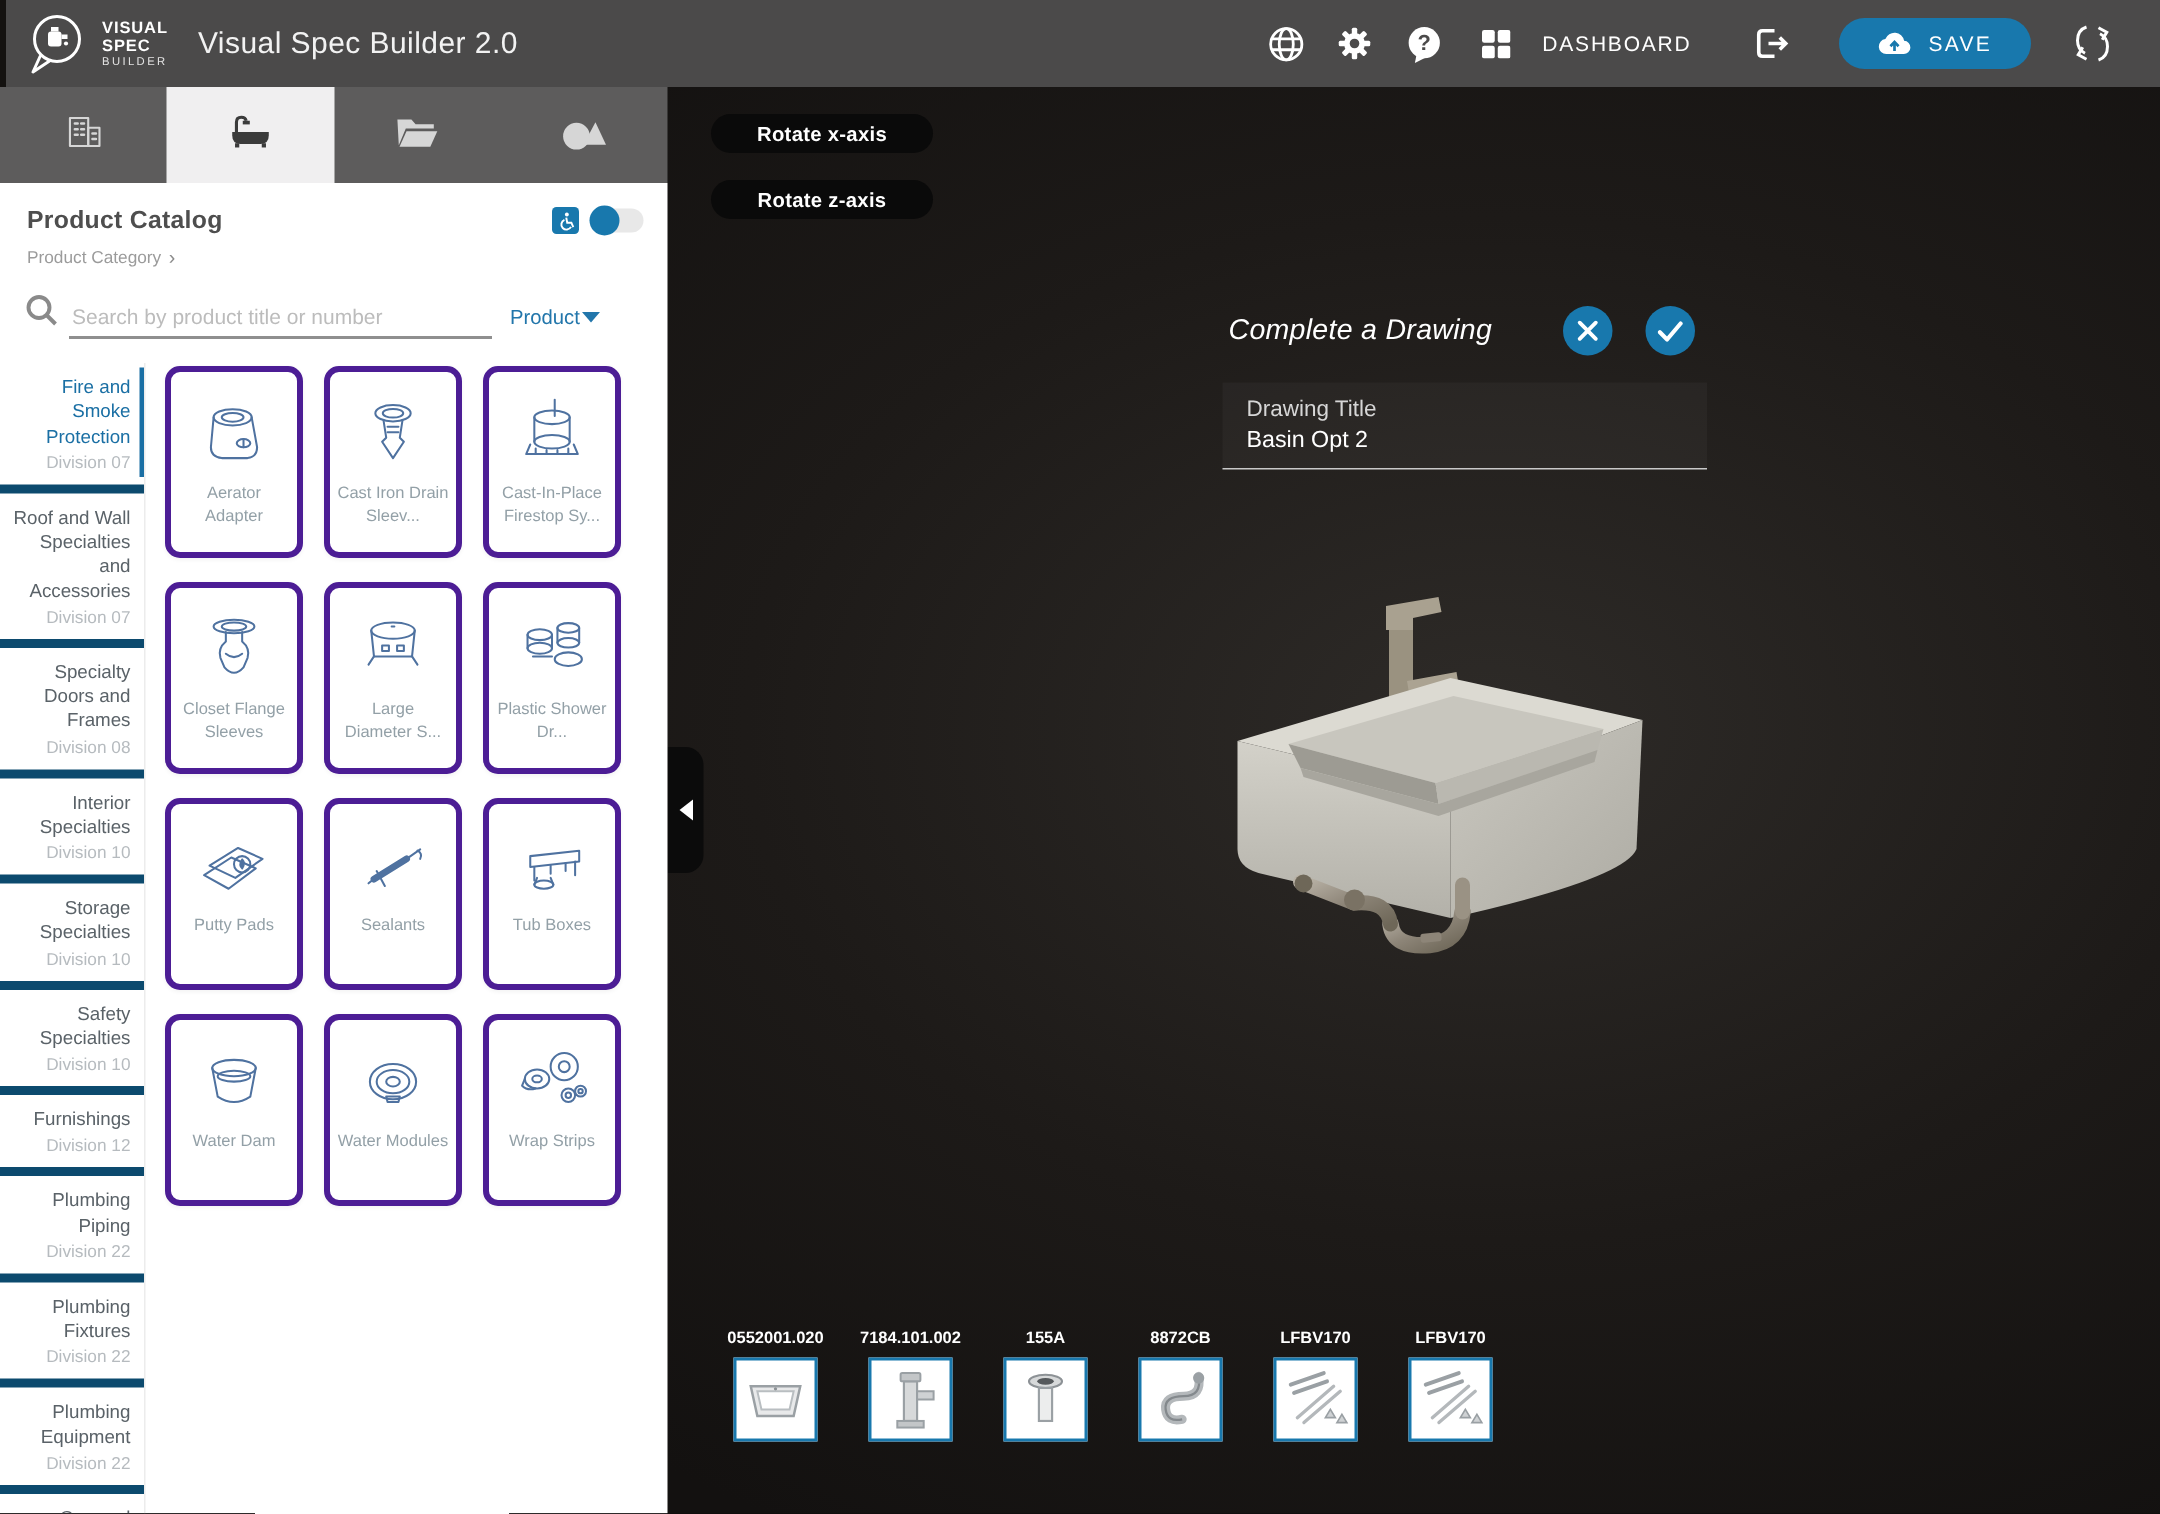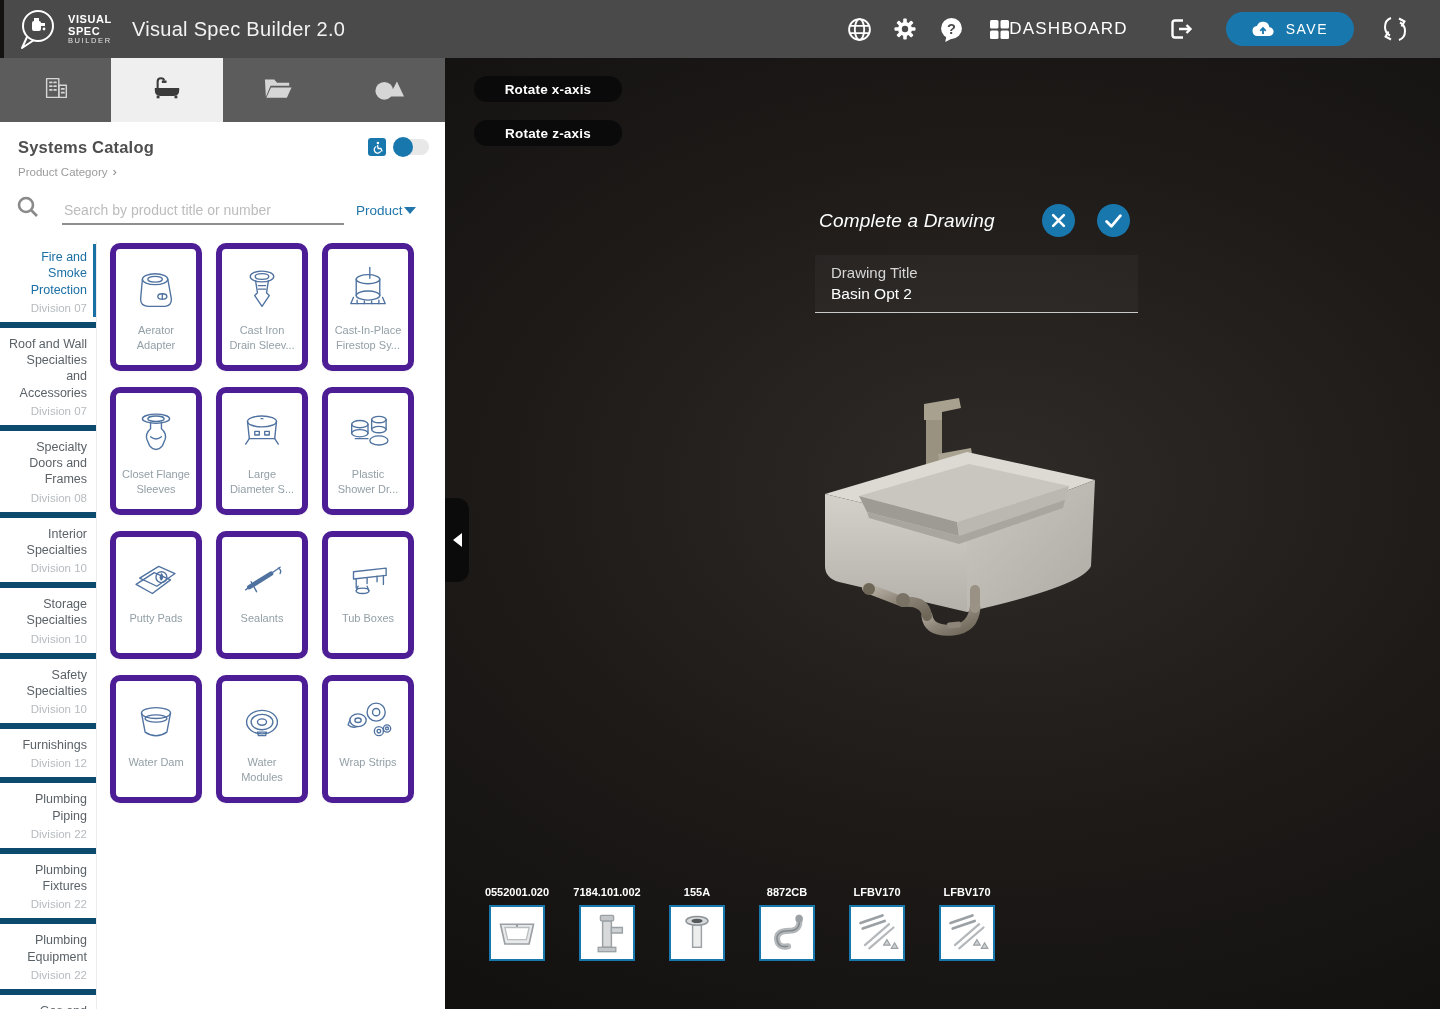--- a/index.html
+++ b/index.html
@@ -11,22 +11,22 @@
   .header { position:absolute; top:0; left:4px; right:0; height:58px; background:#4b4a4a;
             display:flex; align-items:center; z-index:10; }
   .logo { display:flex; align-items:center; gap:8px; margin-left:12px; }
   .logo-badge { width:44px; height:46px; }
   .logo-text { color:#fff; line-height:1.1; }
   .logo-l1,.logo-l2 { font-size:11px; font-weight:700; letter-spacing:.6px; }
   .logo-l3 { font-size:7.5px; font-weight:400; letter-spacing:1.6px; color:#e2e2e2; }
   .app-title { color:#f2f2f2; font-size:20px; margin-left:20px; font-weight:400; letter-spacing:.3px; }
   .header-right { margin-left:auto; display:flex; align-items:center; margin-right:22px; }
   .hicon { width:46px; display:flex; justify-content:center; align-items:center; color:#fff; cursor:pointer; }
-  .dashboard { display:flex; align-items:center; gap:0; color:#fff; margin:0 30px 0 16px;
-               font-size:17px; letter-spacing:1.2px; cursor:pointer; }
+  .dashboard { display:flex; align-items:center; gap:21px; color:#fff; margin:0 30px 0 16px;
+               font-size:14px; letter-spacing:1.2px; cursor:pointer; }
   .exit-wrap { margin-right:22px; }
   .save-btn { height:34px; padding:0 26px; background:#1878ad; border-radius:17px; color:#fff;
               display:flex; align-items:center; gap:12px; font-size:14px; letter-spacing:1.5px;
               border:none; cursor:pointer; font-family:inherit; }
   .sync-wrap { margin-left:18px; }
 
   
   .tabbar { position:absolute; top:58px; left:0; width:445px; height:64px; background:#5d5c5c;
             display:flex; z-index:9; }
   .tab { flex:1; display:flex; align-items:center; justify-content:center; color:#d6d6d6; cursor:pointer; }
@@ -39,37 +39,37 @@
   .panel-title { font-size:16.5px; font-weight:700; color:#4e4e4e; letter-spacing:.2px; }
   .access-row { position:absolute; right:16px; top:16px; display:flex; align-items:center; gap:9px; }
   .access-icon { width:18px; height:18px; background:#1878ad; border-radius:3px; color:#fff;
                  display:flex; align-items:center; justify-content:center; cursor:pointer; }
   .toggle { width:34px; height:16px; background:#e8e8e8; border-radius:8px; position:relative; cursor:pointer; }
   .toggle-knob { position:absolute; left:-2px; top:-2px; width:20px; height:20px; border-radius:50%; background:#1878ad; }
   .breadcrumb { margin-top:7px; font-size:11.5px; color:#9b9b9b; display:flex; gap:5px; align-items:center; cursor:pointer; }
   .crumb-chevron { font-size:13px; color:#8a8a8a; }
   .search-row { display:flex; align-items:flex-end; padding:16px 16px 0 16px; flex:0 0 auto; }
   .search-icon { color:#8a8a8a; margin-bottom:2px; }
-  .search-input { margin-left:22px; width:282px; border:none; border-bottom:2px solid #8f8f8f;
+  .search-input { margin-left:6px; width:282px; border:none; border-bottom:2px solid #8f8f8f;
                   font-size:14px; padding:5px 2px; color:#444; outline:none; font-family:inherit; background:transparent; }
   .search-input::placeholder { color:#bcbcbc; }
   .filter { margin-left:12px; color:#2276ab; font-size:13.5px; display:flex; align-items:center; gap:1px;
             padding-bottom:7px; cursor:pointer; }
   .caret { width:0; height:0; border-left:6px solid transparent; border-right:6px solid transparent;
            border-top:7px solid #2276ab; }
   .catalog-body { margin-top:16px; flex:1 1 auto; display:flex; overflow:hidden; }
   .cat-rail { width:97px; border-right:1px solid #ececec; overflow:hidden; flex:0 0 auto; }
   .cat-item { position:relative; padding:8px 9px 7px 4px; text-align:right; border-bottom:6px solid #0c4a6e; cursor:pointer; }
   .cat-label { font-size:12.5px; color:#5a6268; line-height:1.3; }
   .cat-div { font-size:11.5px; color:#b6bbbf; margin-top:4px; min-height:13px; }
   .cat-item.active .cat-label { color:#1a6fa4; }
   .cat-item.active::after { content:""; position:absolute; right:0; top:3px; bottom:5px; width:3px; background:#1a6fa4; }
   .grid { flex:1; padding:2px 10px 0 13px; display:grid; grid-template-columns:repeat(3,92px);
           gap:16px 14px; align-content:start; overflow:hidden; }
-  .card { height:128px; border:6px solid #4c1d95; border-radius:10px; background:#fff;
+  .card { height:128px; border:4px solid #4c1d95; border-radius:10px; background:#fff;
           box-shadow:0 1px 3px rgba(0,0,0,.05); display:flex; flex-direction:column; align-items:center; cursor:pointer; }
   .card-icon { margin-top:10px; height:64px; display:flex; align-items:center; justify-content:center; color:#4f72a0; }
   .card-label { font-size:11px; color:#93a0a7; text-align:center; line-height:1.35; padding:0 5px; }
 
   
   .viewport { position:absolute; top:58px; left:445px; right:0; bottom:0;
               background:radial-gradient(ellipse 900px 620px at 55% 45%, #2e2b28 0%, #1d1a18 55%, #131110 100%); }
   .handle { position:absolute; left:0; top:440px; width:24px; height:84px; background:#0b0b0b;
             border-radius:0 12px 12px 0; display:flex; align-items:center; justify-content:center; cursor:pointer; }
   .handle-arrow { width:0; height:0; border-top:7px solid transparent; border-bottom:7px solid transparent;
@@ -208,21 +208,21 @@
   <div class="tab">
     <span><svg width="34" height="30" viewBox="0 0 36 32" fill="currentColor">
     <circle cx="13" cy="19" r="9.5"></circle>
             <path d="M18 25 L34 25 L26.5 9 z"></path>
           </svg></span>
   </div>
 </div>
 
   <div class="panel">
     <div class="panel-head">
-      <div class="panel-title">Systems Catalog</div>
+      <div class="panel-title">Product Catalog</div>
       <div class="access-row">
         <span class="access-icon">
           <svg width="13" height="13" viewBox="0 0 16 16" fill="none" stroke="#fff" stroke-width="1.6">
             <circle cx="8.5" cy="2.5" r="1.6" fill="#fff" stroke="none"></circle>
             <path d="M8 5 l0.8 4.2 h3.4 l1.6 3.6"></path>
             <path d="M6.5 6.8 a4.2 4.2 0 1 0 5.4 5.8"></path>
           </svg>
         </span>
         <span class="toggle">
           <span class="toggle-knob"></span>

